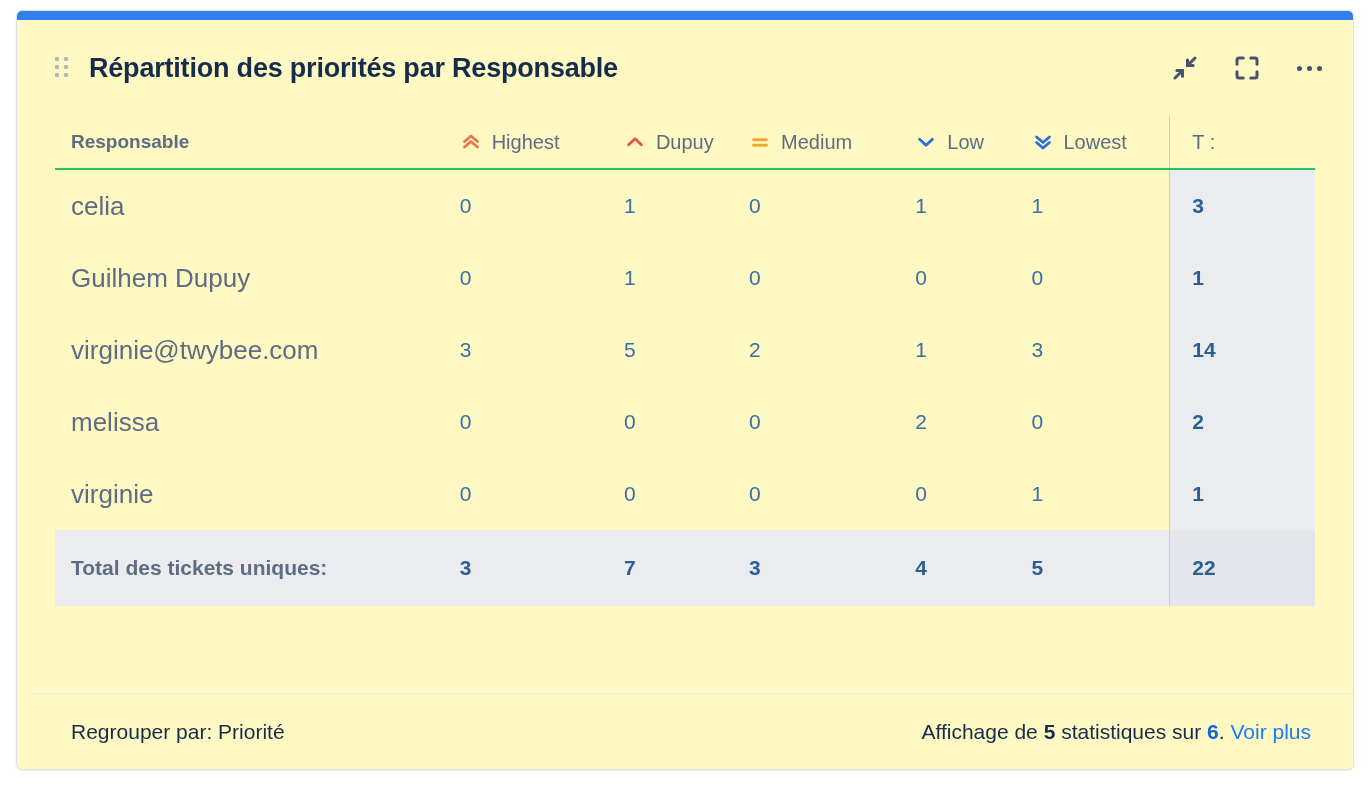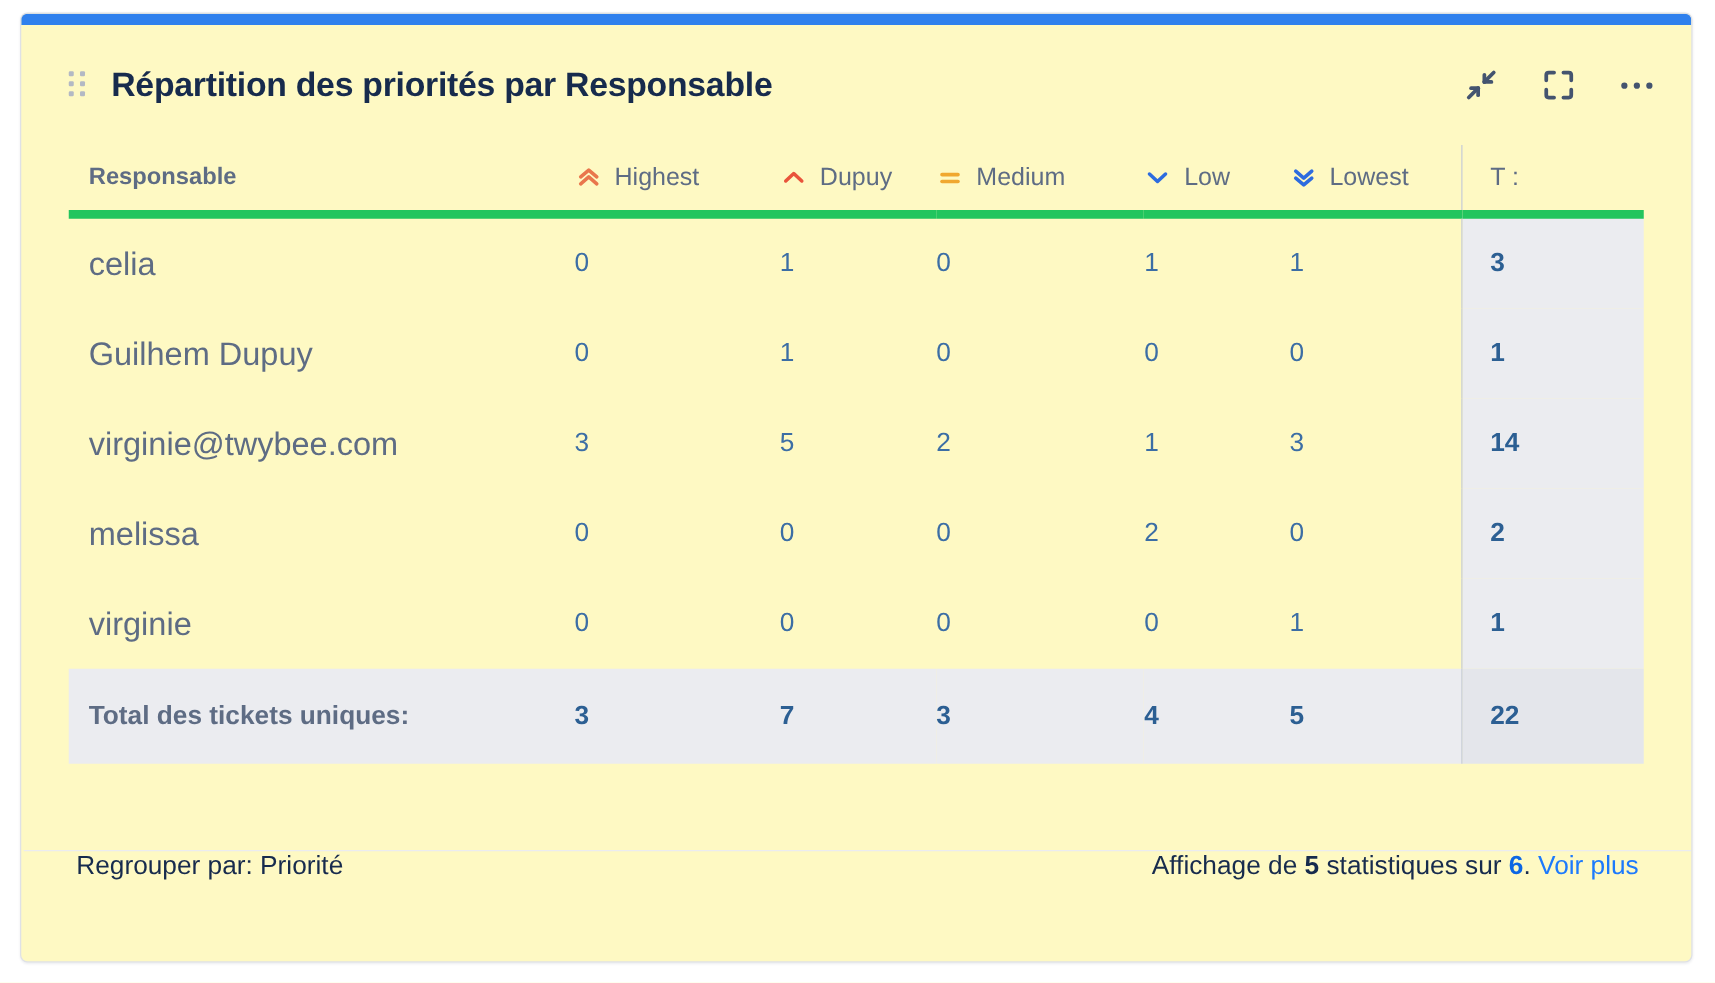--- a/index.html
+++ b/index.html
@@ -135,21 +135,21 @@
   col.c-pri4  { width: 116px; }
   col.c-pri5  { width: 138px; }
   col.c-total { width: 145px; }
 
   thead th {
     height: 52px;
     font-size: 19px;
     font-weight: 700;
     color: #5e6c84;
     white-space: nowrap;
-    border-bottom: 7px solid #22c55e;
+    border-bottom: 2px solid #22c55e;
     padding-bottom: 6px;
   }
   thead th.th-total {
     border-left: 1px solid #c8cdd6;
     padding-left: 22px;
     font-weight: 600;
     color: #5e6c84;
     overflow: hidden;
   }
   .th-inner {
@@ -199,26 +199,27 @@
   }
   tr.total-row td.total-cell {
     background: #e4e6eb;
   }
   td.name-cell { padding-left: 16px !important; }
   th.th-name   { padding-left: 16px !important; }
 
   
   .card-footer {
     position: absolute;
-    left: 2px;
+    left: 12px;
     right: 0;
     bottom: 0;
-    height: 89px;
+    height: 76px;
     border-top: 1px solid #ebecf0;
     display: flex;
+    align-items: center;
     justify-content: space-between;
     padding: 0 42px 0 42px;
     box-sizing: border-box;
     font-size: 21px;
     color: #172b4d;
   }
   .footer-right { color: #172b4d; }
   .footer-right b { font-weight: 700; }
   .link { color: #0c66e4; font-weight: 700; }
   a.link-plain {

